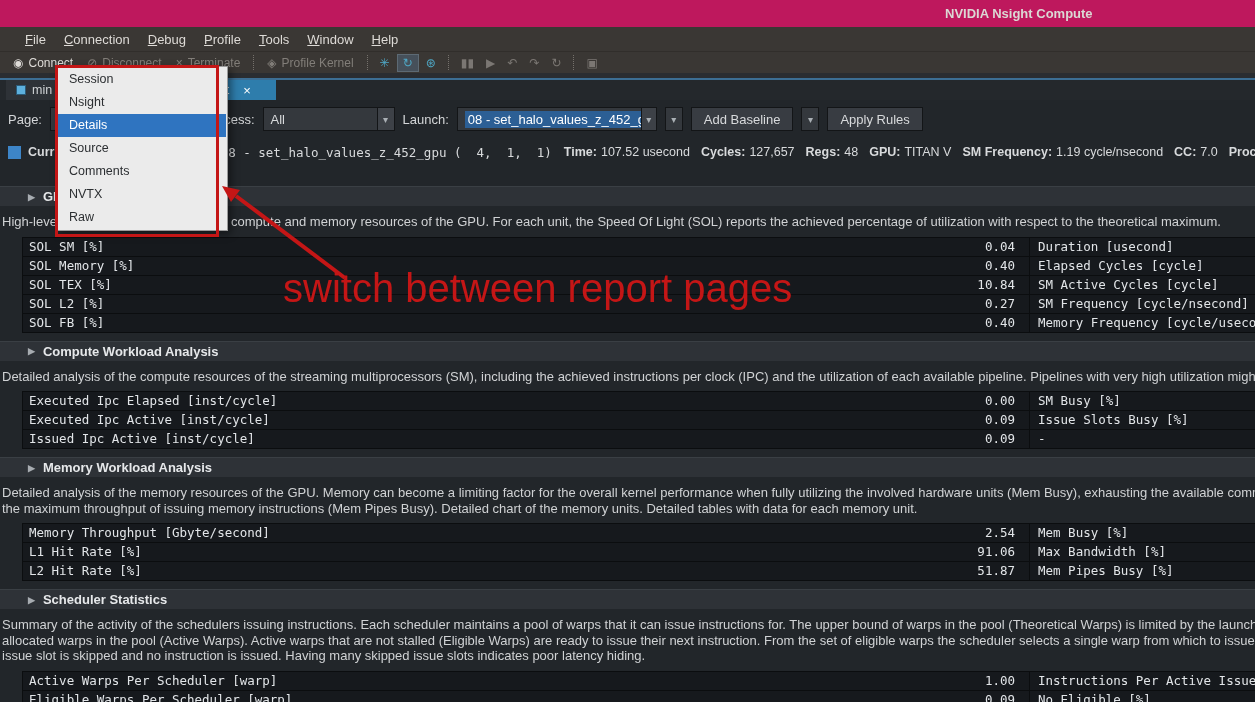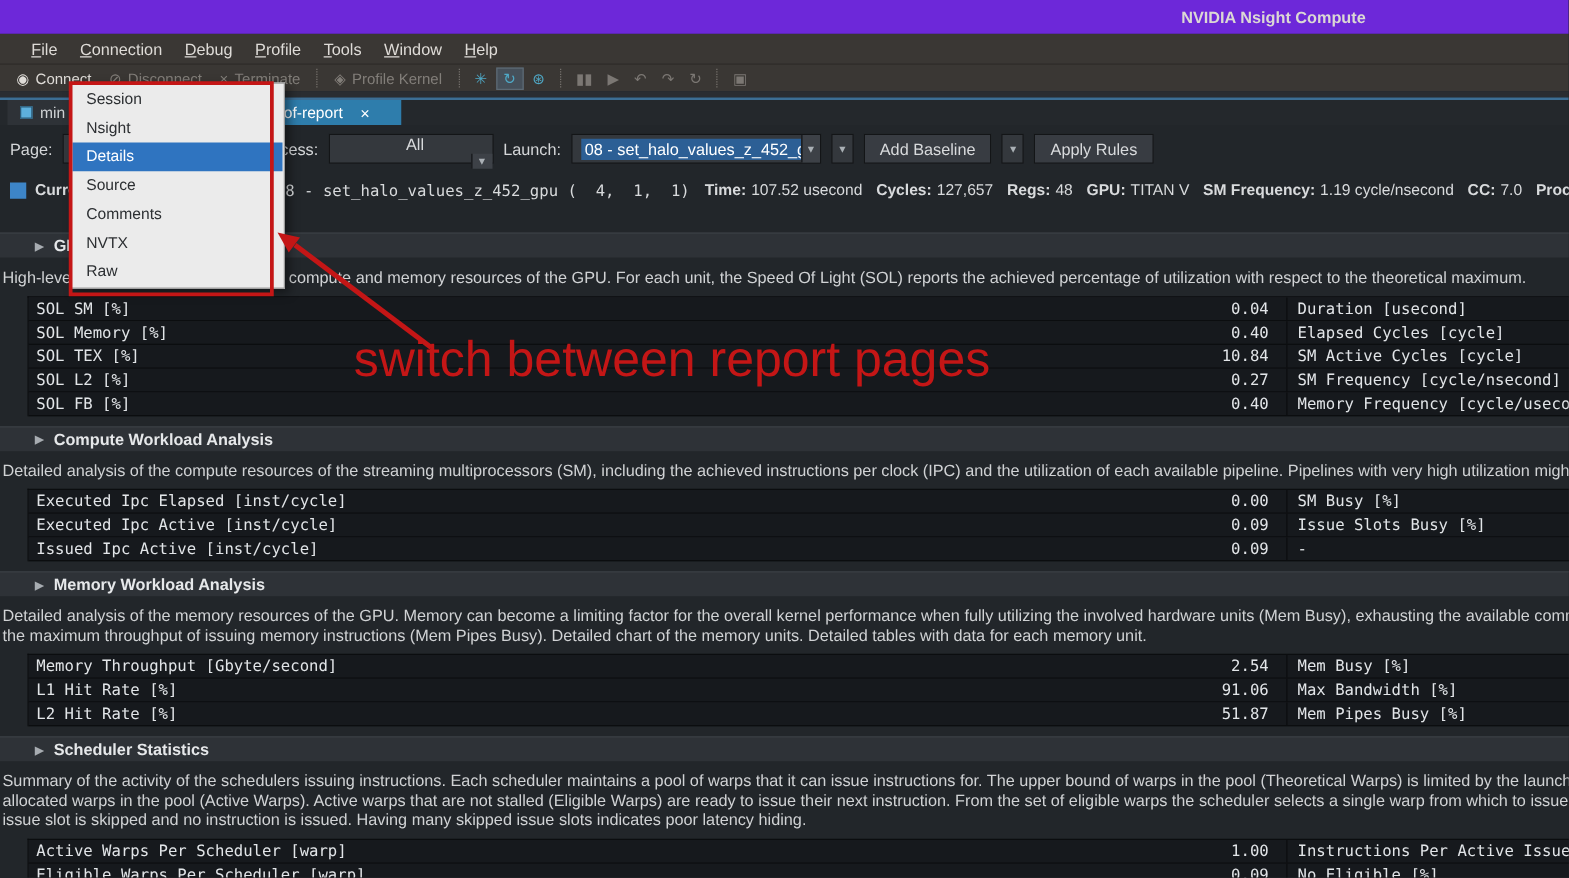--- a/index.html
+++ b/index.html
@@ -6,52 +6,52 @@
   html,body { width:1255px; height:702px; overflow:hidden; }
   body {
     position:relative;
     background:#22262a;
     font-family:"Liberation Sans", sans-serif;
     font-size:13px;
     color:#d8dadc;
     --anno:#c41616;
   }
   
-  .titlebar { height:27px; background:#6d28d9; position:relative;text-align:right; }
+  .titlebar { height:27px; background:#be185d; position:relative;text-align:right; }
   .titlebar .title { position:absolute; left:945px; top:6px; font-weight:bold; color:#dbd8d4; font-size:13px; }
   
   .menubar { height:24px; background:#3a3734; display:flex; align-items:center; padding-left:16px; }
   .menu-item { padding:4px 9px; color:#dedbd7; cursor:default; }
   .menu-item u { text-decoration:underline; }
   
   .toolbar { height:22px; background:#3a3734; border-top:1px solid #312e2b; display:flex; align-items:center; padding-left:6px; font-size:12px; }
   .tb-btn { display:flex; align-items:center; gap:5px; padding:2px 7px; white-space:nowrap; }
   .tb-btn.en { color:#dedbd7; }
   .tb-btn.dis { color:#827e79; }
   .tb-ic { font-size:12px; }
   .tb-ibtn { padding:1px 5px; margin:0 1px; font-size:12px; }
   .tb-ibtn.teal { color:#4fa8c6; }
   .tb-ibtn.dis { color:#7b7773; }
   .tb-ibtn.pressed { background:#46505a; border:1px solid #5d6a74; }
   .tb-sep { height:15px; border-left:1px dotted #75716c; margin:0 6px; }
   
   .tabgap { height:5px; background:#2a2d31; }
-  .tabbar { height:22px; background:#24282c; border-top:2px solid #3c6e94; display:flex; align-items:stretch; padding-left:6px;gap:45px; }
+  .tabbar { height:22px; background:#24282c; border-top:2px solid #3c6e94; display:flex; align-items:stretch; padding-left:6px; }
   .tab { display:flex; align-items:center; gap:6px; padding:0 10px; font-size:12.5px; white-space:nowrap; }
   .tab.inactive { background:#2e3237; color:#cfd2d4; min-width:118px; }
   .tab.active { background:#2e7dac; color:#fff; min-width:152px; }
   .tab-ic { width:10px; height:10px; background:#5db0dd; border:1px solid #2b5a77; flex:none; }
   .tab-close { margin-left:8px; font-size:13px; }
   
   .controls { height:38px; display:flex; align-items:center; padding:0 8px; gap:8px; background:#22262a; }
   .ctl-label { color:#d4d6d8; }
   .combo { height:24px; background:#34383d; border:1px solid #131517; display:flex; align-items:center; padding-left:7px; color:#d8dadc; }
   .combo .combo-arrow { margin-left:auto; width:17px; height:100%; display:flex; align-items:center; justify-content:center; background:#3d4147; border-left:1px solid #131517; color:#aab0b5; font-size:10px; }
   .w-page { width:146px; }
-  .w-process { width:132px;flex-direction:column; }
+  .w-process { width:132px; }
   .w-launch { width:200px; }
   .sel-text { background:#2c5f95; color:#fff; padding:1px 3px; white-space:nowrap; overflow:hidden; }
   .mini-btn { width:18px; height:24px; background:#34383d; border:1px solid #131517; display:flex; align-items:center; justify-content:center; color:#aab0b5; font-size:10px; }
   .btn { height:24px; background:#383c42; border:1px solid #131517; display:flex; align-items:center; padding:0 12px; color:#d8dadc; white-space:nowrap; }
   
   .kernelrow { height:28px; display:flex; align-items:center; padding:0 8px; font-size:12.5px; white-space:nowrap; }
   .swatch { width:13px; height:13px; background:#3d85c8; flex:none; margin-right:7px; }
   .kcur { font-weight:bold; }
   .kname { font-family:"DejaVu Sans Mono", monospace; margin-left:140px; white-space:pre; }
   .kfields { display:flex; margin-left:12px; }

